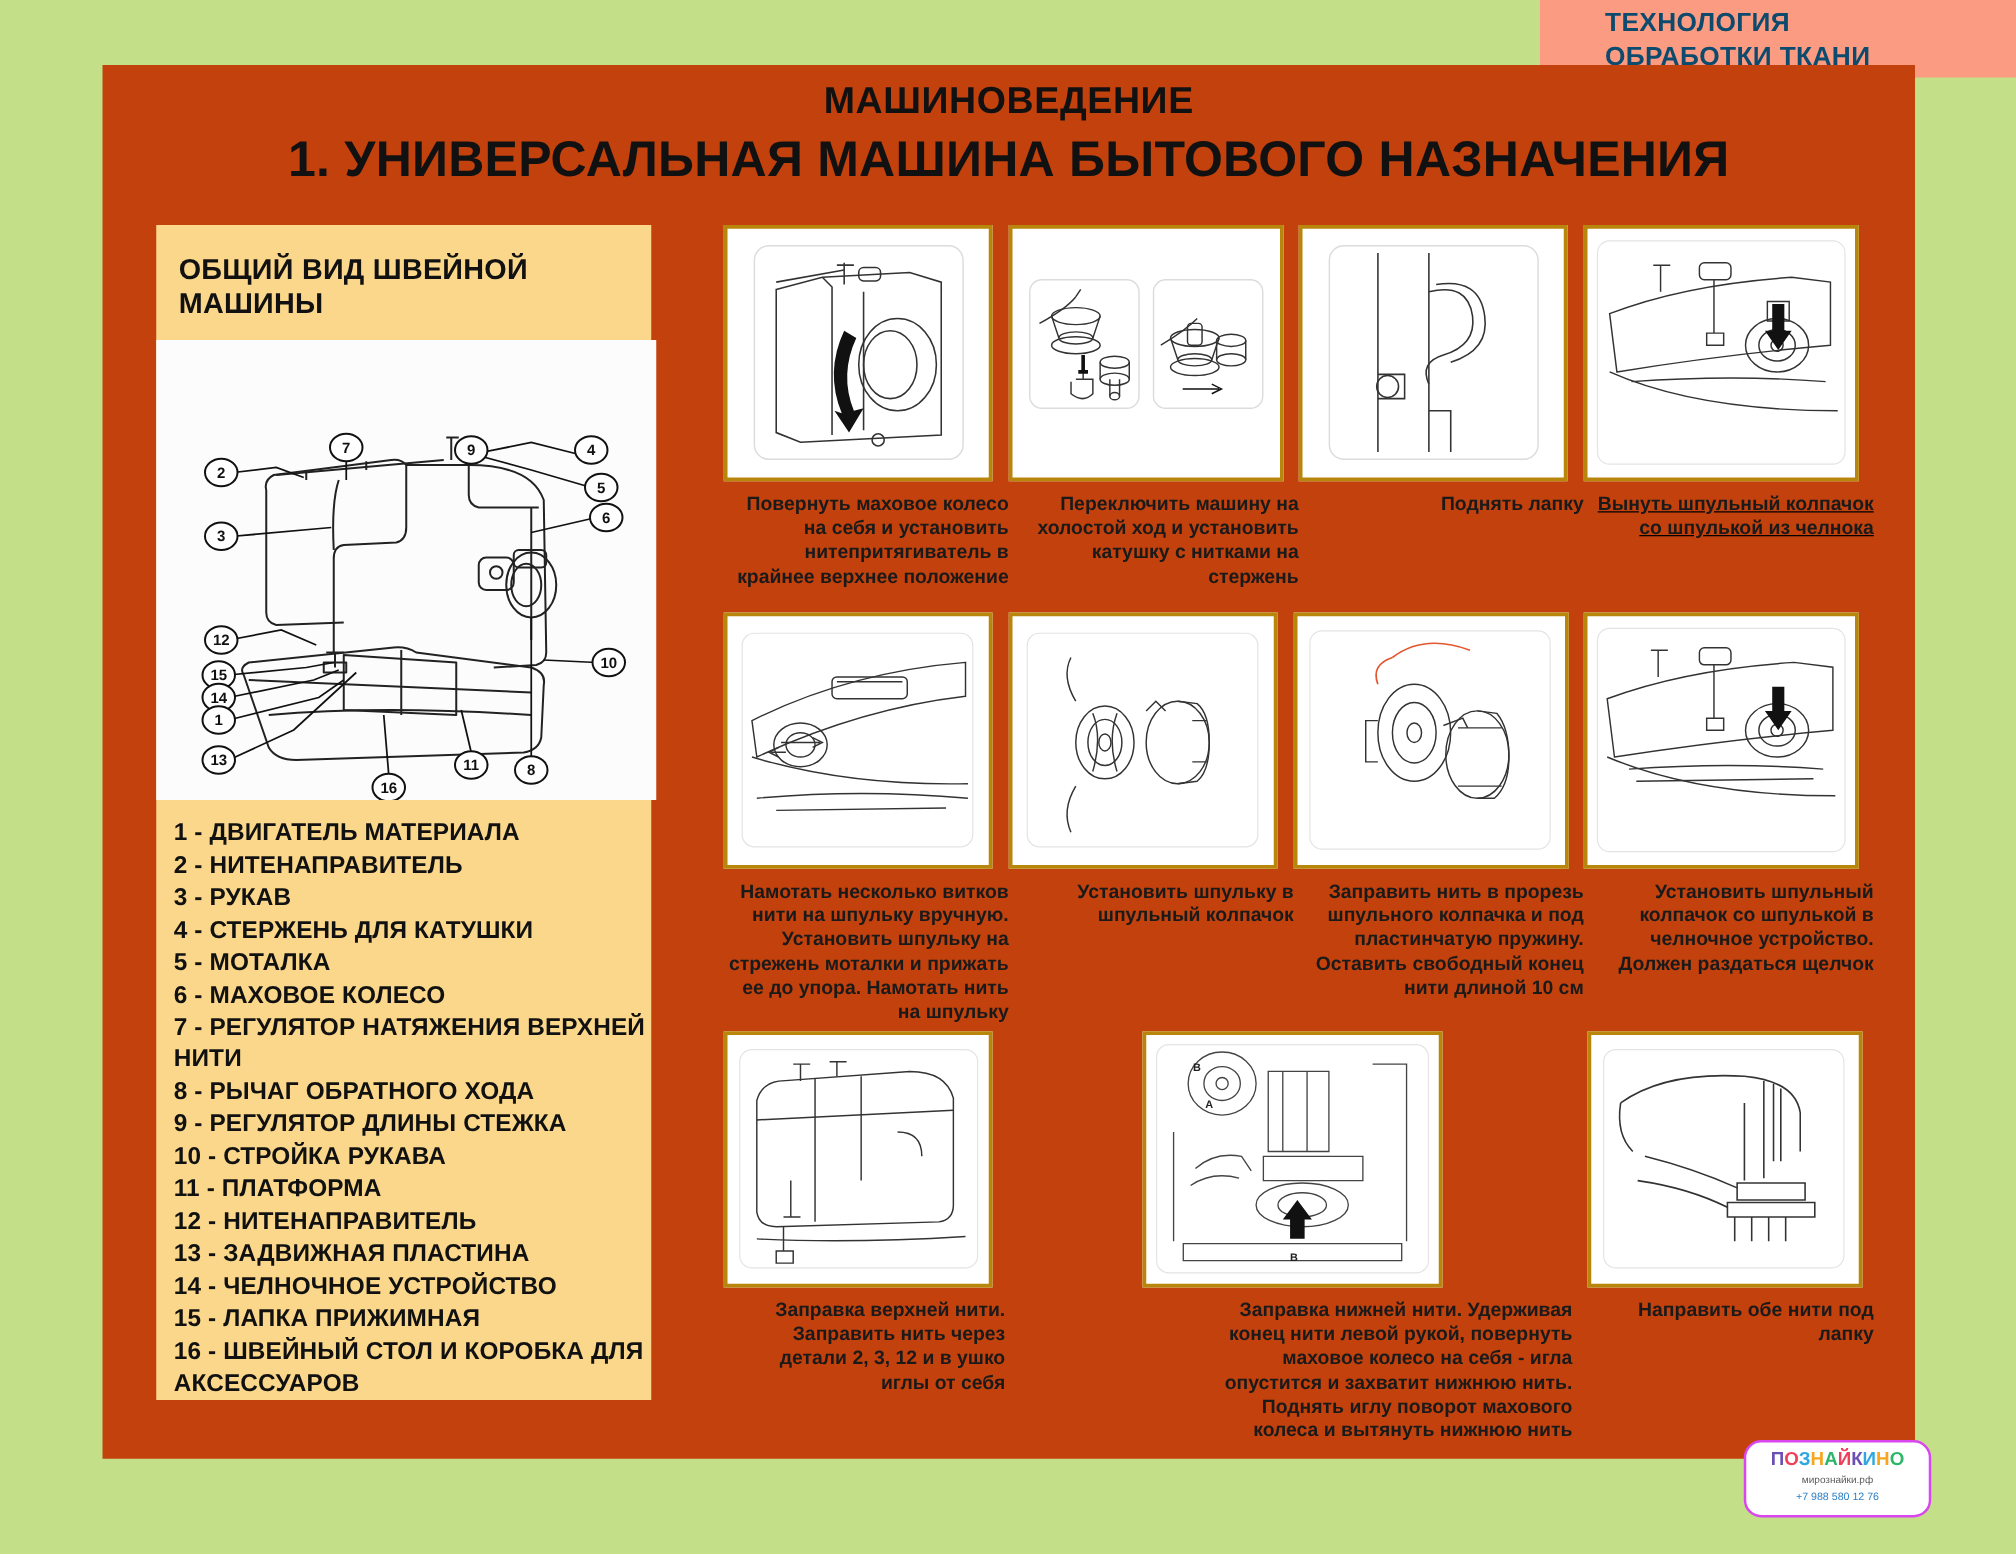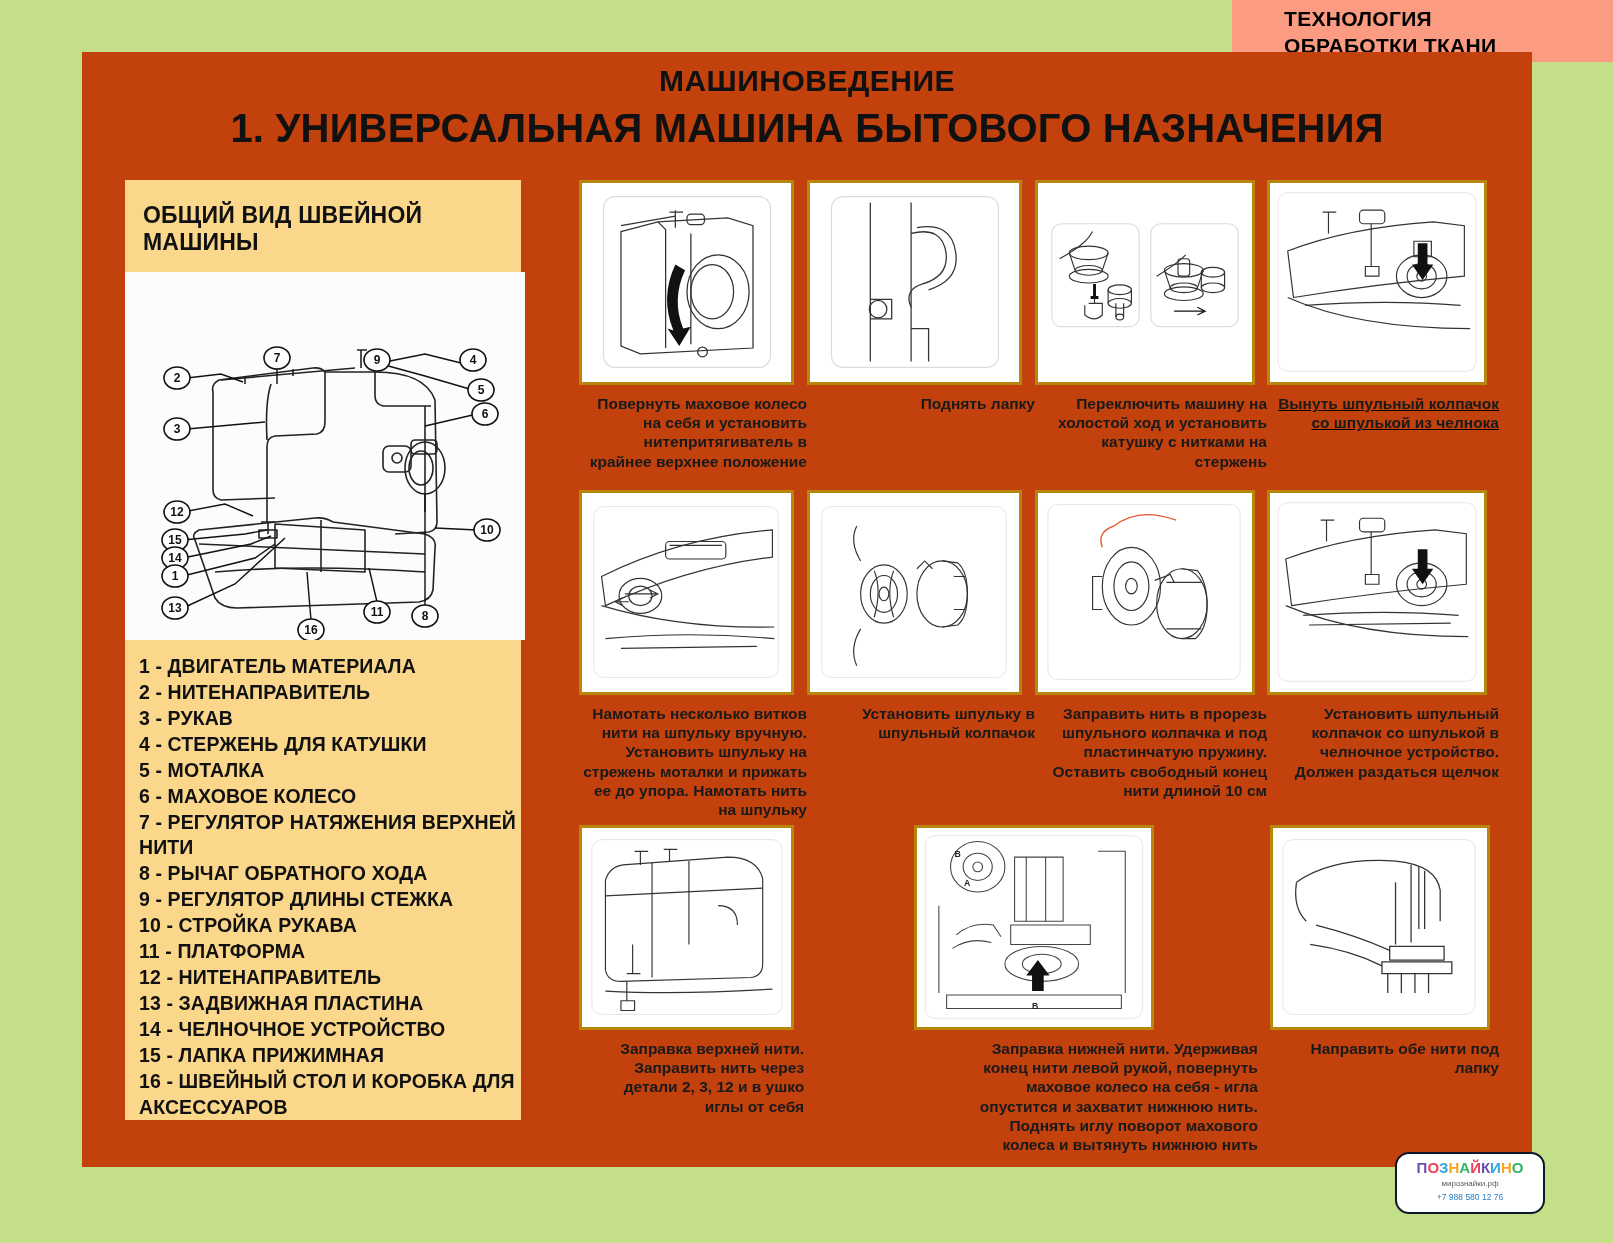--- a/index.html
+++ b/index.html
@@ -12,21 +12,21 @@
   #poster {
     position: relative;
     width: 1613px; height: 1243px;
     background: #c3e088;
   }
   
   #ribbon {
     position: absolute;
     left: 1232px; top: 0; width: 381px; height: 62px;
     background: #fb9c82;
-    color: #000000;
+    color: #0c4a6e;
     padding: 6px 14px 0 52px;
     font-size: 21px;
     font-weight: 700;
     line-height: 1.28;
     letter-spacing: .3px;
     white-space: pre-line;
   }
   
   #board {
     position: absolute;
@@ -101,21 +101,21 @@
     line-height: 1.24;
     white-space: pre-line;
     font-weight: 600;
   }
   
   #logo {
     position: absolute;
     left: 1395px; top: 1152px;
     width: 150px; height: 62px;
     background: #ffffff;
-    border: 2px solid #0f172a;
+    border: 2px solid #d946ef;
     border-radius: 14px;
     text-align: center;
     padding-top: 6px;
   }
   #logo-word { font-size: 15px; font-weight: 800; letter-spacing: 0px; line-height: 1; }
   #logo-word span:nth-child(1){color:#6b4fb5}
   #logo-word span:nth-child(2){color:#ef3f5a}
   #logo-word span:nth-child(3){color:#2fa8e0}
   #logo-word span:nth-child(4){color:#f6a620}
   #logo-word span:nth-child(5){color:#2fb56a}
@@ -282,38 +282,20 @@
               </g>
               <path d="M96 84 Q80 118 94 152 L88 150 L100 168 L112 148 L104 150 Q92 120 106 90 Z" fill="#111"></path>
             </svg>
           </div>
           <div class="cap">Повернуть маховое колесо
 на себя и установить
 нитепритягиватель в
 крайнее верхнее положение</div>
         </div>
 
-        <div class="step" style="width:228px;">
-          <div class="pic" style="width:215px;height:205px;">
-            <svg viewBox="0 0 215 205" xmlns="http://www.w3.org/2000/svg">
-              <rect x="22" y="14" width="172" height="176" rx="12" fill="#fff" stroke="#dcdcdc" stroke-width="1.2"></rect>
-              <g fill="none" stroke="#333" stroke-width="1.3">
-                <path d="M62 20 L62 184"></path>
-                <path d="M104 20 L104 184"></path>
-                <path d="M104 52 Q136 44 140 72 Q143 96 116 104 Q96 110 104 128"></path>
-                <path d="M110 46 Q146 40 150 72 Q154 100 122 110"></path>
-                <path d="M62 120 L84 120 L84 140 L62 140"></path>
-                <ellipse cx="70" cy="130" rx="9" ry="9"></ellipse>
-                <path d="M104 150 L122 150 L122 184"></path>
-              </g>
-            </svg>
-          </div>
-          <div class="cap">Поднять лапку</div>
-        </div>
-
         <div class="step" style="width:232px;">
           <div class="pic" style="width:220px;height:205px;">
             <svg viewBox="0 0 220 205" xmlns="http://www.w3.org/2000/svg">
               <rect x="14" y="42" width="90" height="106" rx="10" fill="#fff" stroke="#dcdcdc" stroke-width="1.2"></rect>
               <rect x="116" y="42" width="90" height="106" rx="10" fill="#fff" stroke="#dcdcdc" stroke-width="1.2"></rect>
               <g fill="none" stroke="#333" stroke-width="1.2">
                 <ellipse cx="52" cy="72" rx="20" ry="7"></ellipse>
                   <ellipse cx="52" cy="90" rx="14" ry="5"></ellipse>
                 <path d="M32 72 L38 90 M72 72 L66 90"></path>
                 <ellipse cx="52" cy="96" rx="20" ry="7"></ellipse>
@@ -337,20 +319,38 @@
                 <path d="M140 132 L170 132 M164 128 L172 132 L164 136" stroke="#111"></path>
               </g>
             </svg>
           </div>
           <div class="cap">Переключить машину на
 холостой ход и установить
 катушку с нитками на
 стержень</div>
         </div>
 
+        <div class="step" style="width:228px;">
+          <div class="pic" style="width:215px;height:205px;">
+            <svg viewBox="0 0 215 205" xmlns="http://www.w3.org/2000/svg">
+              <rect x="22" y="14" width="172" height="176" rx="12" fill="#fff" stroke="#dcdcdc" stroke-width="1.2"></rect>
+              <g fill="none" stroke="#333" stroke-width="1.3">
+                <path d="M62 20 L62 184"></path>
+                <path d="M104 20 L104 184"></path>
+                <path d="M104 52 Q136 44 140 72 Q143 96 116 104 Q96 110 104 128"></path>
+                <path d="M110 46 Q146 40 150 72 Q154 100 122 110"></path>
+                <path d="M62 120 L84 120 L84 140 L62 140"></path>
+                <ellipse cx="70" cy="130" rx="9" ry="9"></ellipse>
+                <path d="M104 150 L122 150 L122 184"></path>
+              </g>
+            </svg>
+          </div>
+          <div class="cap">Поднять лапку</div>
+        </div>
+
         <div class="step" style="width:232px;text-decoration:underline;">
           <div class="pic" style="width:220px;height:205px;">
             <svg viewBox="0 0 220 205" xmlns="http://www.w3.org/2000/svg">
               <rect x="8" y="10" width="204" height="184" rx="10" fill="#fff" stroke="#e4e4e4" stroke-width="1"></rect>
               <g fill="none" stroke="#333" stroke-width="1.2">
                 <path d="M18 70 Q80 46 168 40 L200 44 L200 96 Q110 104 24 118 Z"></path>
                 <path d="M18 118 Q90 150 206 150"></path>
                 <path d="M60 52 L60 30 M54 30 L68 30"></path>
                 <rect x="92" y="28" width="26" height="14" rx="4"></rect>
                 <path d="M104 42 L104 86 M98 86 L112 86 L112 96 L98 96 Z"></path>

